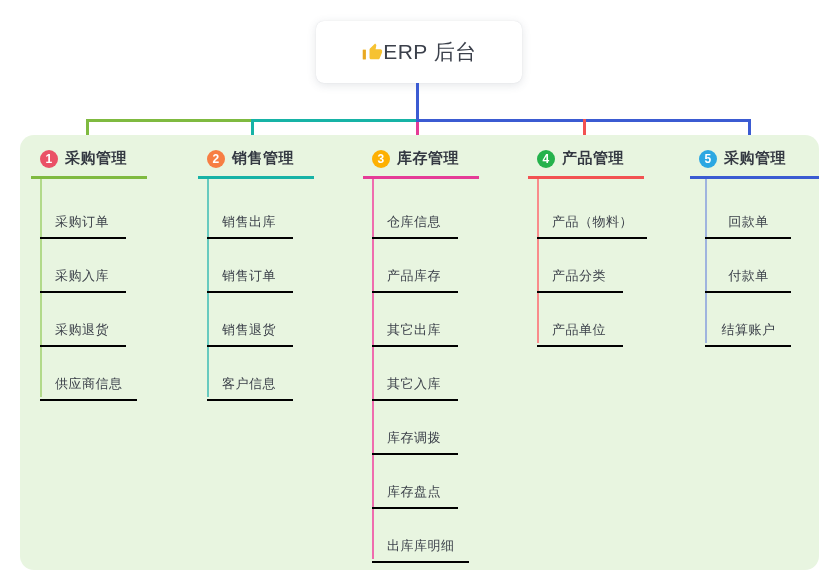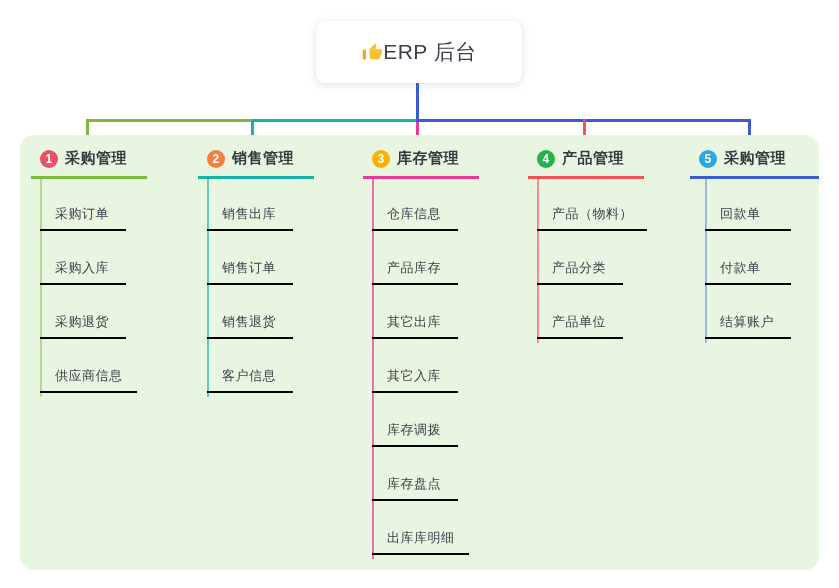--- a/index.html
+++ b/index.html
@@ -39,21 +39,21 @@
   }
   .c5 .btitle{width:129px;}
   .badge{
     flex:0 0 auto;width:18px;height:18px;border-radius:50%;
     color:#fff;font-size:12px;font-weight:700;line-height:18px;text-align:center;
   }
 
   .vline{position:absolute;left:9px;top:30px;width:2px;}
   .c5 .vline{left:15px;}
 
-  ul.children{list-style:none;margin:0;padding:0;position:absolute;left:9px;top:28px;}
+  ul.children{list-style:none;margin:0;padding:0;position:absolute;left:9px;top:36px;}
   .c5 ul.children{left:15px;}
   ul.children li{
     height:54px;box-sizing:border-box;width:fit-content;min-width:86px;
     display:flex;align-items:flex-end;
     padding:0 14px 6px 15px;
     border-bottom:2px solid #000;
     font-size:13px;color:#3c414a;letter-spacing:.5px;white-space:nowrap;
   }
 
   
@@ -64,21 +64,21 @@
   .b2 .btitle{border-color:#17b3a6;} .b2 .badge{background:#f77e43;}
   .b2 .vline{background:#67cabf;height:218px;} .b2 li{border-color:#67cabf;}
 
   .b3 .btitle{border-color:#e53c97;} .b3 .badge{background:#fdb002;}
   .b3 .vline{background:#ef6cae;height:380px;} .b3 li{border-color:#ef6cae;}
 
   .b4 .btitle{border-color:#f25252;} .b4 .badge{background:#25b24c;}
   .b4 .vline{background:#f98b8b;height:164px;} .b4 li{border-color:#f98b8b;}
 
   .b5 .btitle{border-color:#3b5bd2;} .b5 .badge{background:#2ba7e2;}
-  .b5 .vline{background:#9fb4de;height:164px;} .b5 li{border-color:#9fb4de;}
+  .b5 .vline{background:#9fb4de;height:164px;} .b5 li{border-color:#9fb4de;justify-content:center;}
 </style>
 </head>
 <body>
 
 <div id="canvas">
 
   <div class="root-node">
     <svg class="thumb-icon" viewBox="0 0 24 24">
       <path fill="#f6c232" d="M2 20h3.2V9.6H2V20zm21-9.4c0-.9-.8-1.7-1.7-1.7h-5.4l.8-3.9v-.3c0-.35-.15-.67-.38-.9L15.4 2.7 9.8 8.3c-.32.3-.5.73-.5 1.2v8.8c0 .94.77 1.7 1.7 1.7h7.7c.7 0 1.3-.42 1.57-1.04l2.58-6.02c.08-.2.15-.4.15-.62v-1.72z"></path>
       <path fill="#e8a823" d="M2 20h3.2V9.6H2V20z"></path>

